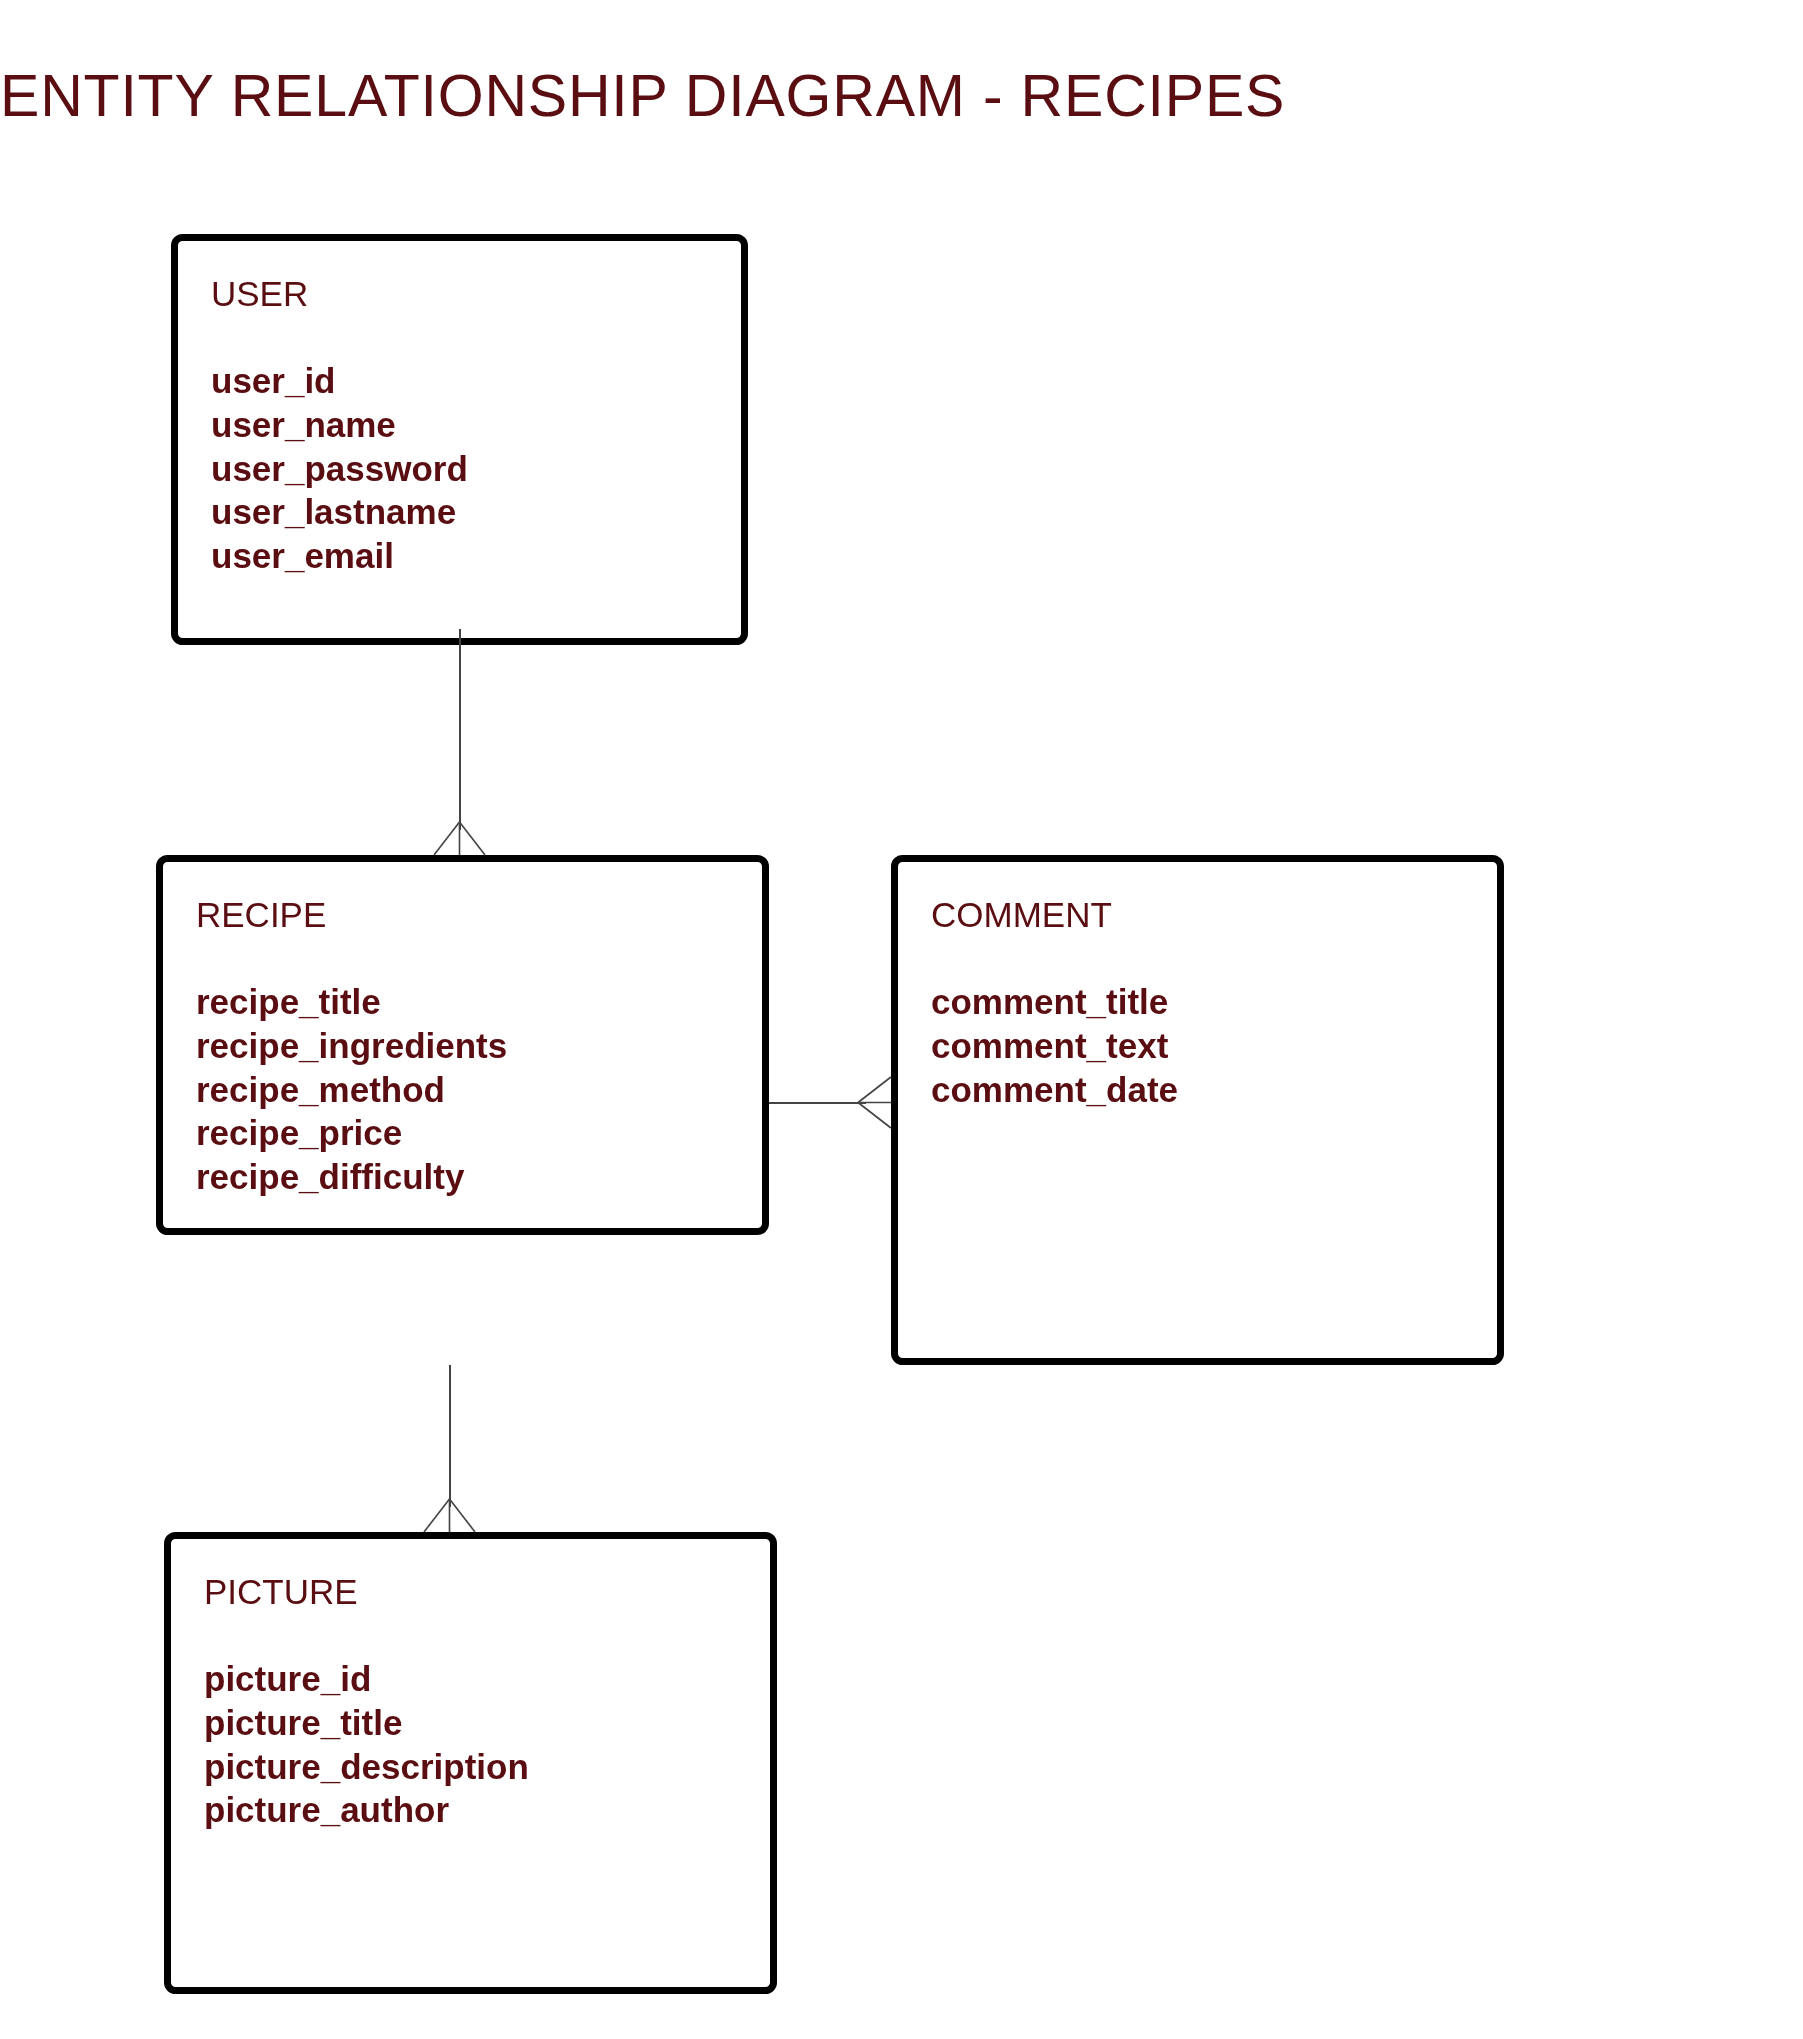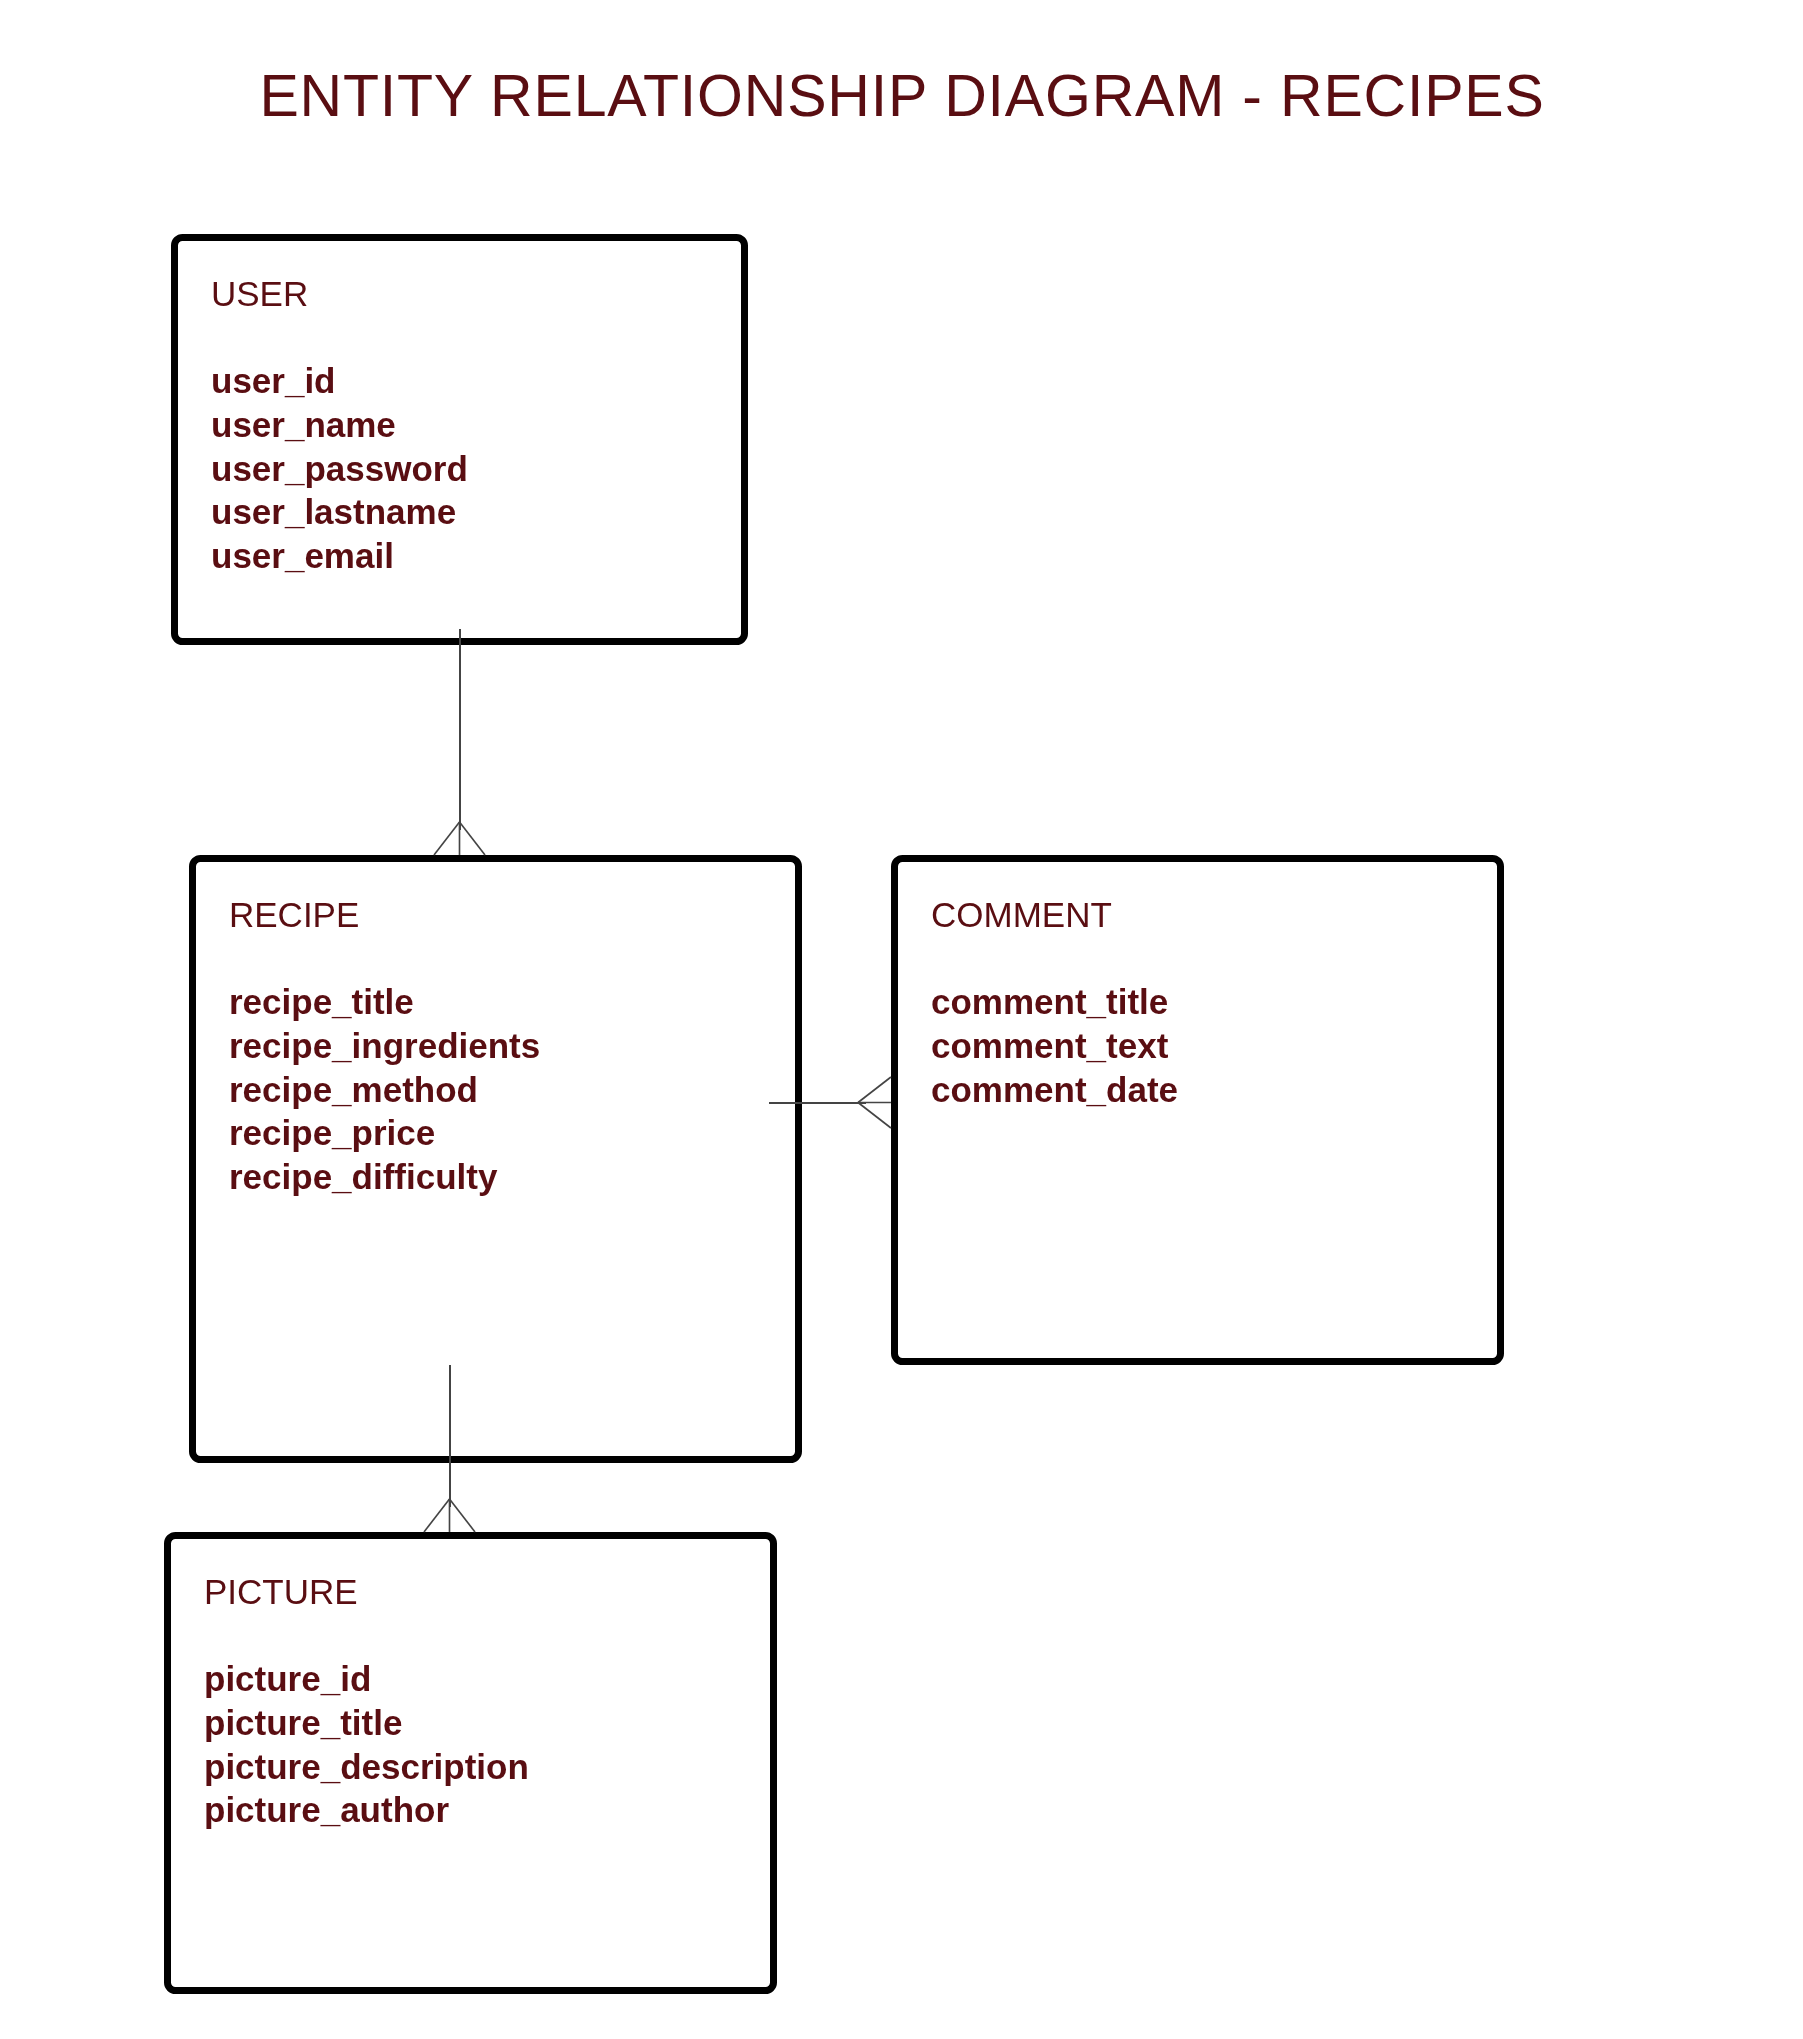--- a/index.html
+++ b/index.html
@@ -8,21 +8,21 @@
     width: 1804px;
     height: 2040px;
     position: relative;
     font-family: Arial, Helvetica, sans-serif;
   }
   .title {
     position: absolute;
     top: 62px;
     left: 0;
     width: 100%;
-    text-align: center;
+    text-align: left;
     font-size: 59px;
     font-weight: 400;
     color: #5a0e12;
     letter-spacing: 0.8px;
   }
   .entity {
     position: absolute;
     border: 7.4px solid #000000;
     border-radius: 11.5px;
     background: #ffffff;
@@ -56,21 +56,21 @@
 
 <div class="entity" style="left:171px; top:218px; width:577px; height:411px;margin-top:16px;">
   <div class="entity-name">USER</div>
   <div class="field">user_id</div>
   <div class="field">user_name</div>
   <div class="field">user_password</div>
   <div class="field">user_lastname</div>
   <div class="field">user_email</div>
 </div>
 
-<div class="entity" style="left:156px; top:855px; width:613px; height:608px;margin-left:33px;">
+<div class="entity" style="left:156px; top:855px; width:613px; height:380px;">
   <div class="entity-name">RECIPE</div>
   <div class="field">recipe_title</div>
   <div class="field">recipe_ingredients</div>
   <div class="field">recipe_method</div>
   <div class="field">recipe_price</div>
   <div class="field">recipe_difficulty</div>
 </div>
 
 <div class="entity" style="left:891px; top:855px; width:613px; height:510px;">
   <div class="entity-name">COMMENT</div>

